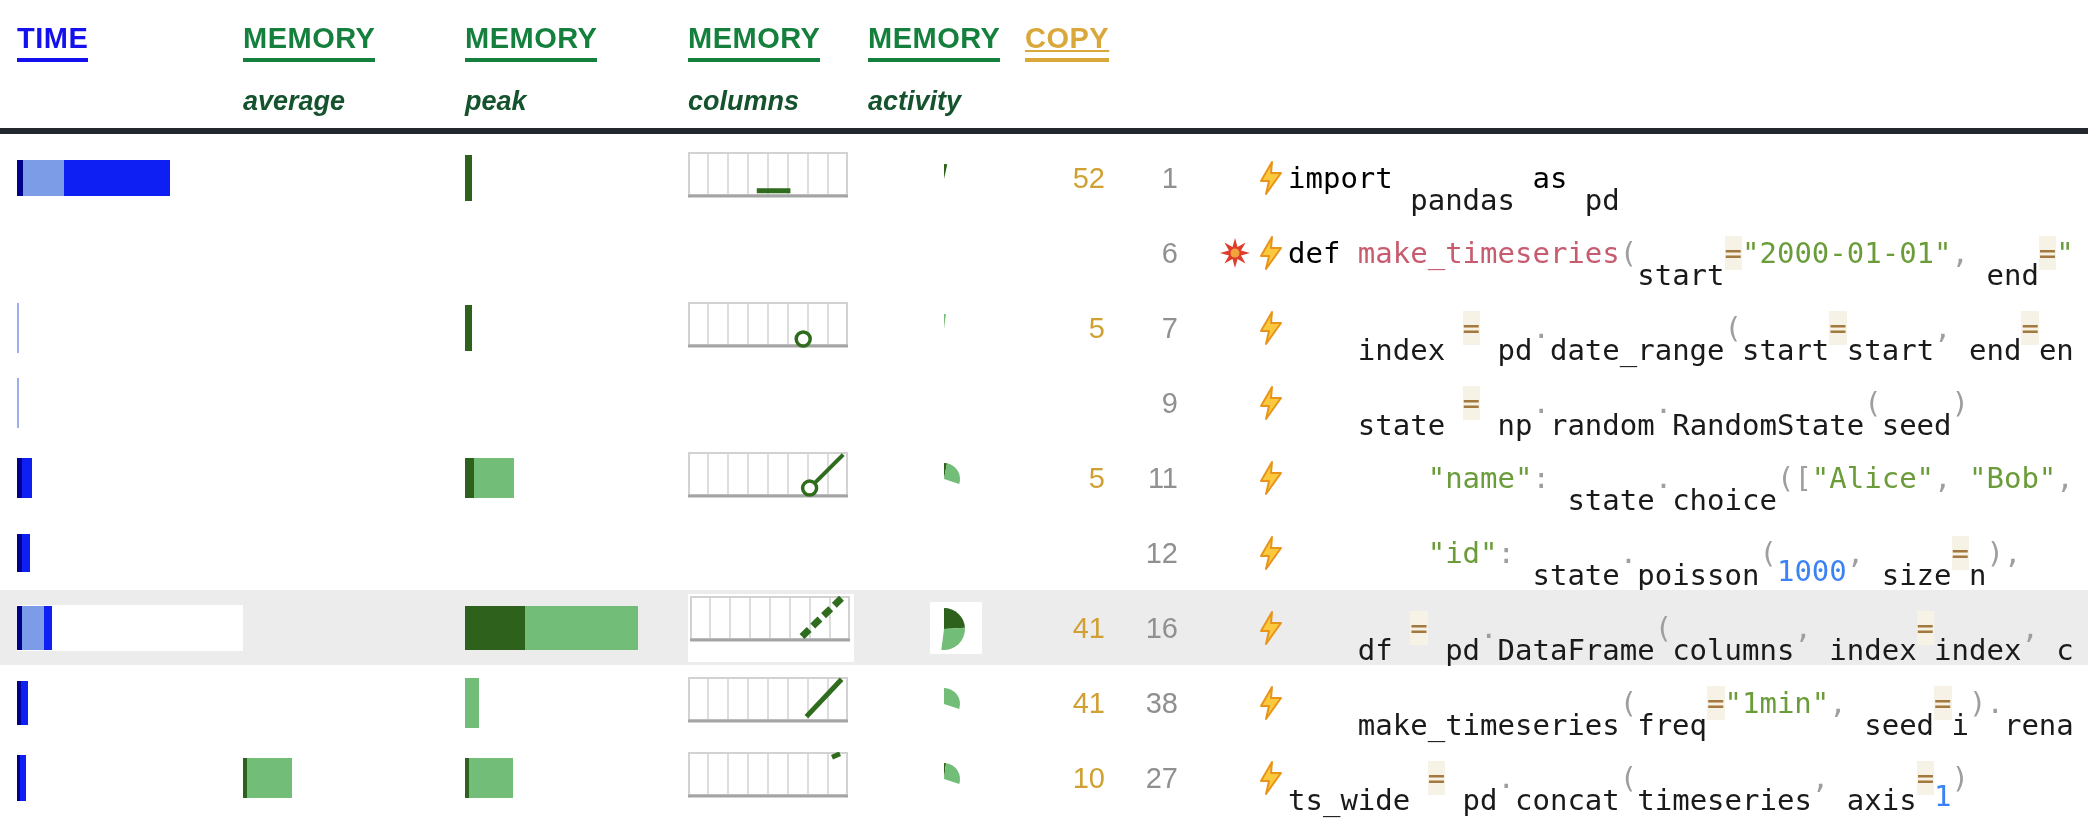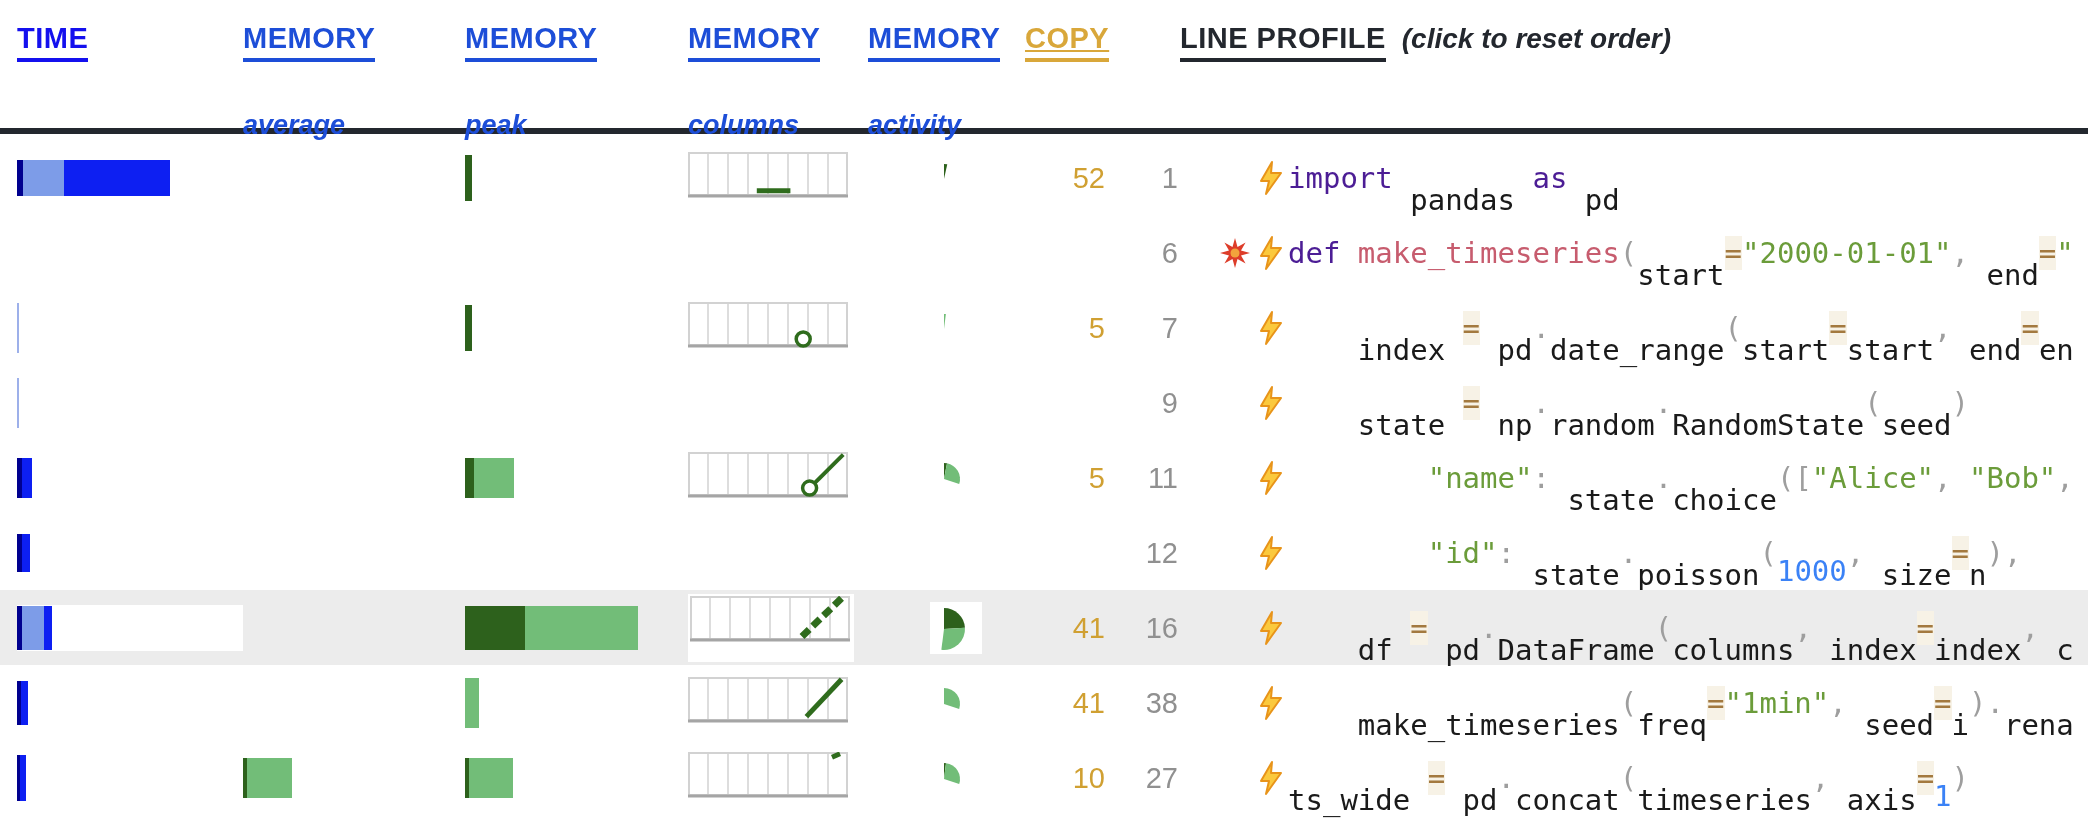--- a/index.html
+++ b/index.html
@@ -3,55 +3,54 @@
 <meta charset="utf-8">
 <style>
   html,body{margin:0;padding:0;background:#fff;}
   #app{position:relative;width:2088px;height:822px;background:#fff;overflow:hidden;
        font-family:"Liberation Sans",sans-serif;}
   
   .header{position:relative;height:128px;border-bottom:6px solid #23272e;}
   .hcell{position:absolute;top:22px;white-space:nowrap;}
   .hlabel{display:inline-block;font-weight:bold;font-size:29px;letter-spacing:.5px;
           border-bottom:4px solid currentColor;padding-bottom:3px;cursor:pointer;}
-  .hsub{position:absolute;top:86px;font-size:27px;font-weight:bold;font-style:italic;color:#1d4ed8;white-space:nowrap;margin-top:24px;}
-  .h-time{color:#1410ee;} .h-mem{color:#1d4ed8;} .h-copy{color:#d9a73a;text-decoration:underline;} .h-prof{color:#23272e;}
+  .hsub{position:absolute;top:86px;font-size:27px;font-weight:bold;font-style:italic;color:#14532d;white-space:nowrap;}
+  .h-time{color:#1410ee;} .h-mem{color:#15803d;} .h-copy{color:#d9a73a;text-decoration:underline;} .h-prof{color:#23272e;}
   .hnote{font-size:28px;font-weight:bold;font-style:italic;color:#23272e;margin-left:16px;border:none;}
   
   .rows{position:relative;margin-top:6px;}
   .prow{position:relative;height:75px;}
   .row-hl{background:#ececec;}
   .cell{position:absolute;top:50%;transform:translateY(-50%);display:flex;align-items:center;}
   .c-time{left:17px;} .c-avg{left:243px;} .c-peak{left:465px;}
   .c-timeline{left:688px;} .c-activity{left:930px;}
   .c-copy{left:1005px;width:100px;justify-content:flex-end;font-size:29px;font-weight:500;color:#d0a032;}
   .c-line{left:1112px;width:66px;justify-content:flex-end;font-size:29px;color:#909090;}
   .c-icons{right:804px;justify-content:flex-end;gap:7px;}
   .c-code{left:1288px;font-family:"DejaVu Sans Mono",monospace;font-size:29px;white-space:pre;}
   .barbox{display:flex;align-items:center;}
   .barbox.cont{background:#fff;}
   .seg{display:inline-block;}
   .row-hl .tlwrap{background:#fff;padding:2px 4px 14px 2px;}
   
-  .tok-kw{color:#4c1d95;} .tok-pl{color:#1a1a1a;margin-top:44px;} .tok-fn{color:#c75c6e;}
+  .tok-kw{color:#000000;} .tok-pl{color:#1a1a1a;margin-top:44px;} .tok-fn{color:#c75c6e;}
   .tok-st{color:#6b9c3a;} .tok-nu{color:#3b82f6;margin-top:36px;}
   .tok-op{color:#a3793f;background:#f7f2e6;} .tok-pu{color:#9e9e9e;}
 </style>
 </head>
 <body>
 
 <div id="app">
   <div class="header">
     <div class="hcell" style="left:17px"><span class="hlabel h-time">TIME</span></div>
     <div class="hcell" style="left:243px"><span class="hlabel h-mem">MEMORY</span></div>
     <div class="hcell" style="left:465px"><span class="hlabel h-mem">MEMORY</span></div>
     <div class="hcell" style="left:688px"><span class="hlabel h-mem">MEMORY</span></div>
     <div class="hcell" style="left:868px"><span class="hlabel h-mem">MEMORY</span></div>
     <div class="hcell" style="left:1025px"><span class="hlabel h-copy">COPY</span></div>
-    <div class="hcell" style="left:1180px"><span class="hlabel h-prof">LINE PROFILE</span><span class="hnote">(click to reset order)</span></div>
     <div class="hsub" style="left:243px">average</div>
     <div class="hsub" style="left:465px">peak</div>
     <div class="hsub" style="left:688px">columns</div>
     <div class="hsub" style="left:868px">activity</div>
   </div>
   <div class="rows" id="rows">
       <div class="prow">
         <div class="cell c-time">
           <div class="barbox">
             <span class="seg" style="background: rgb(0, 0, 143); width: 6px; height: 36px;"></span>

